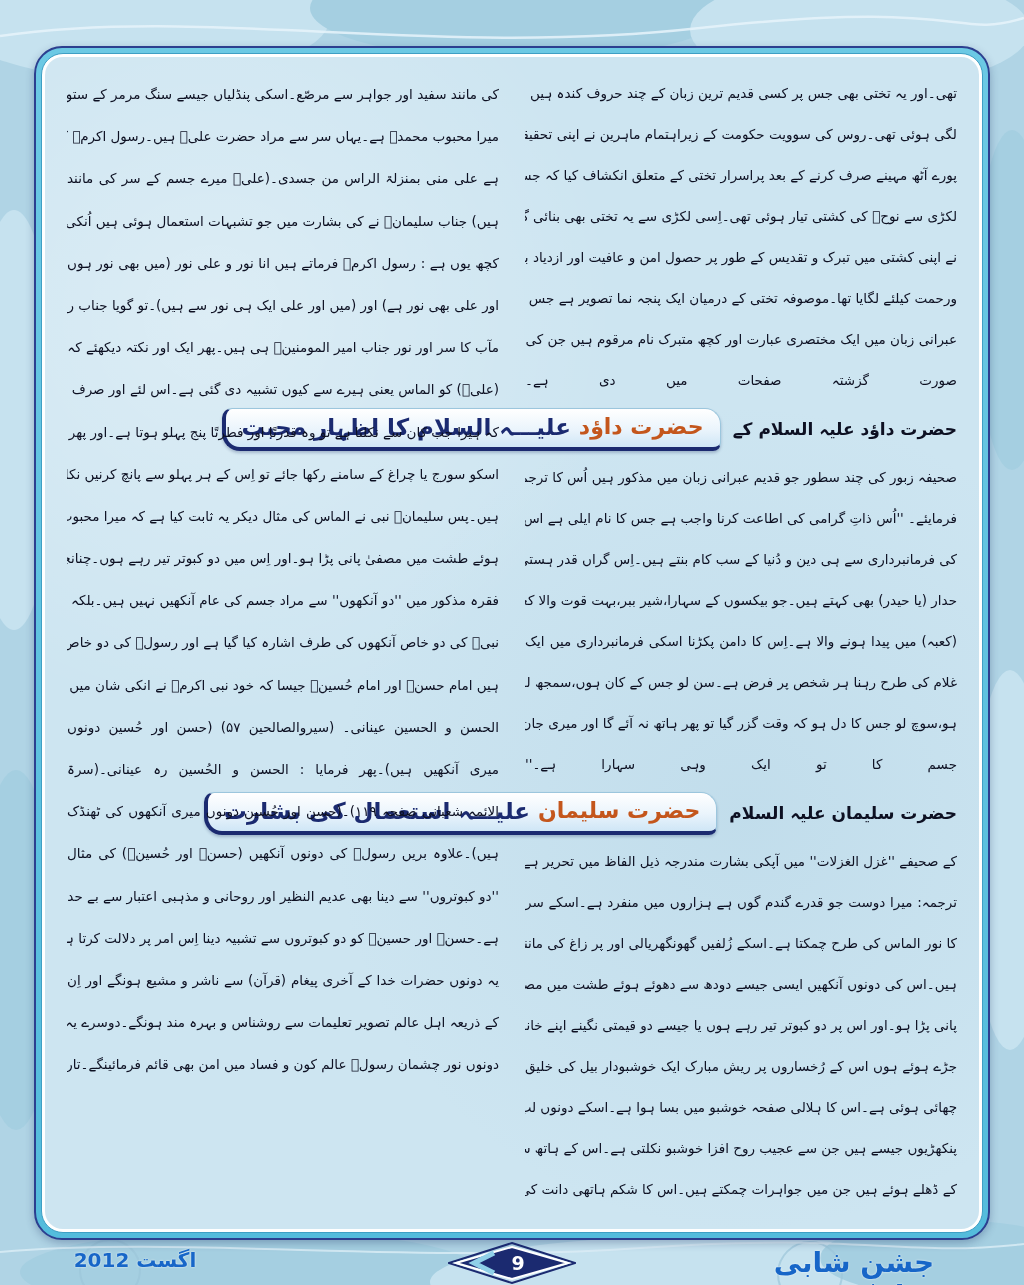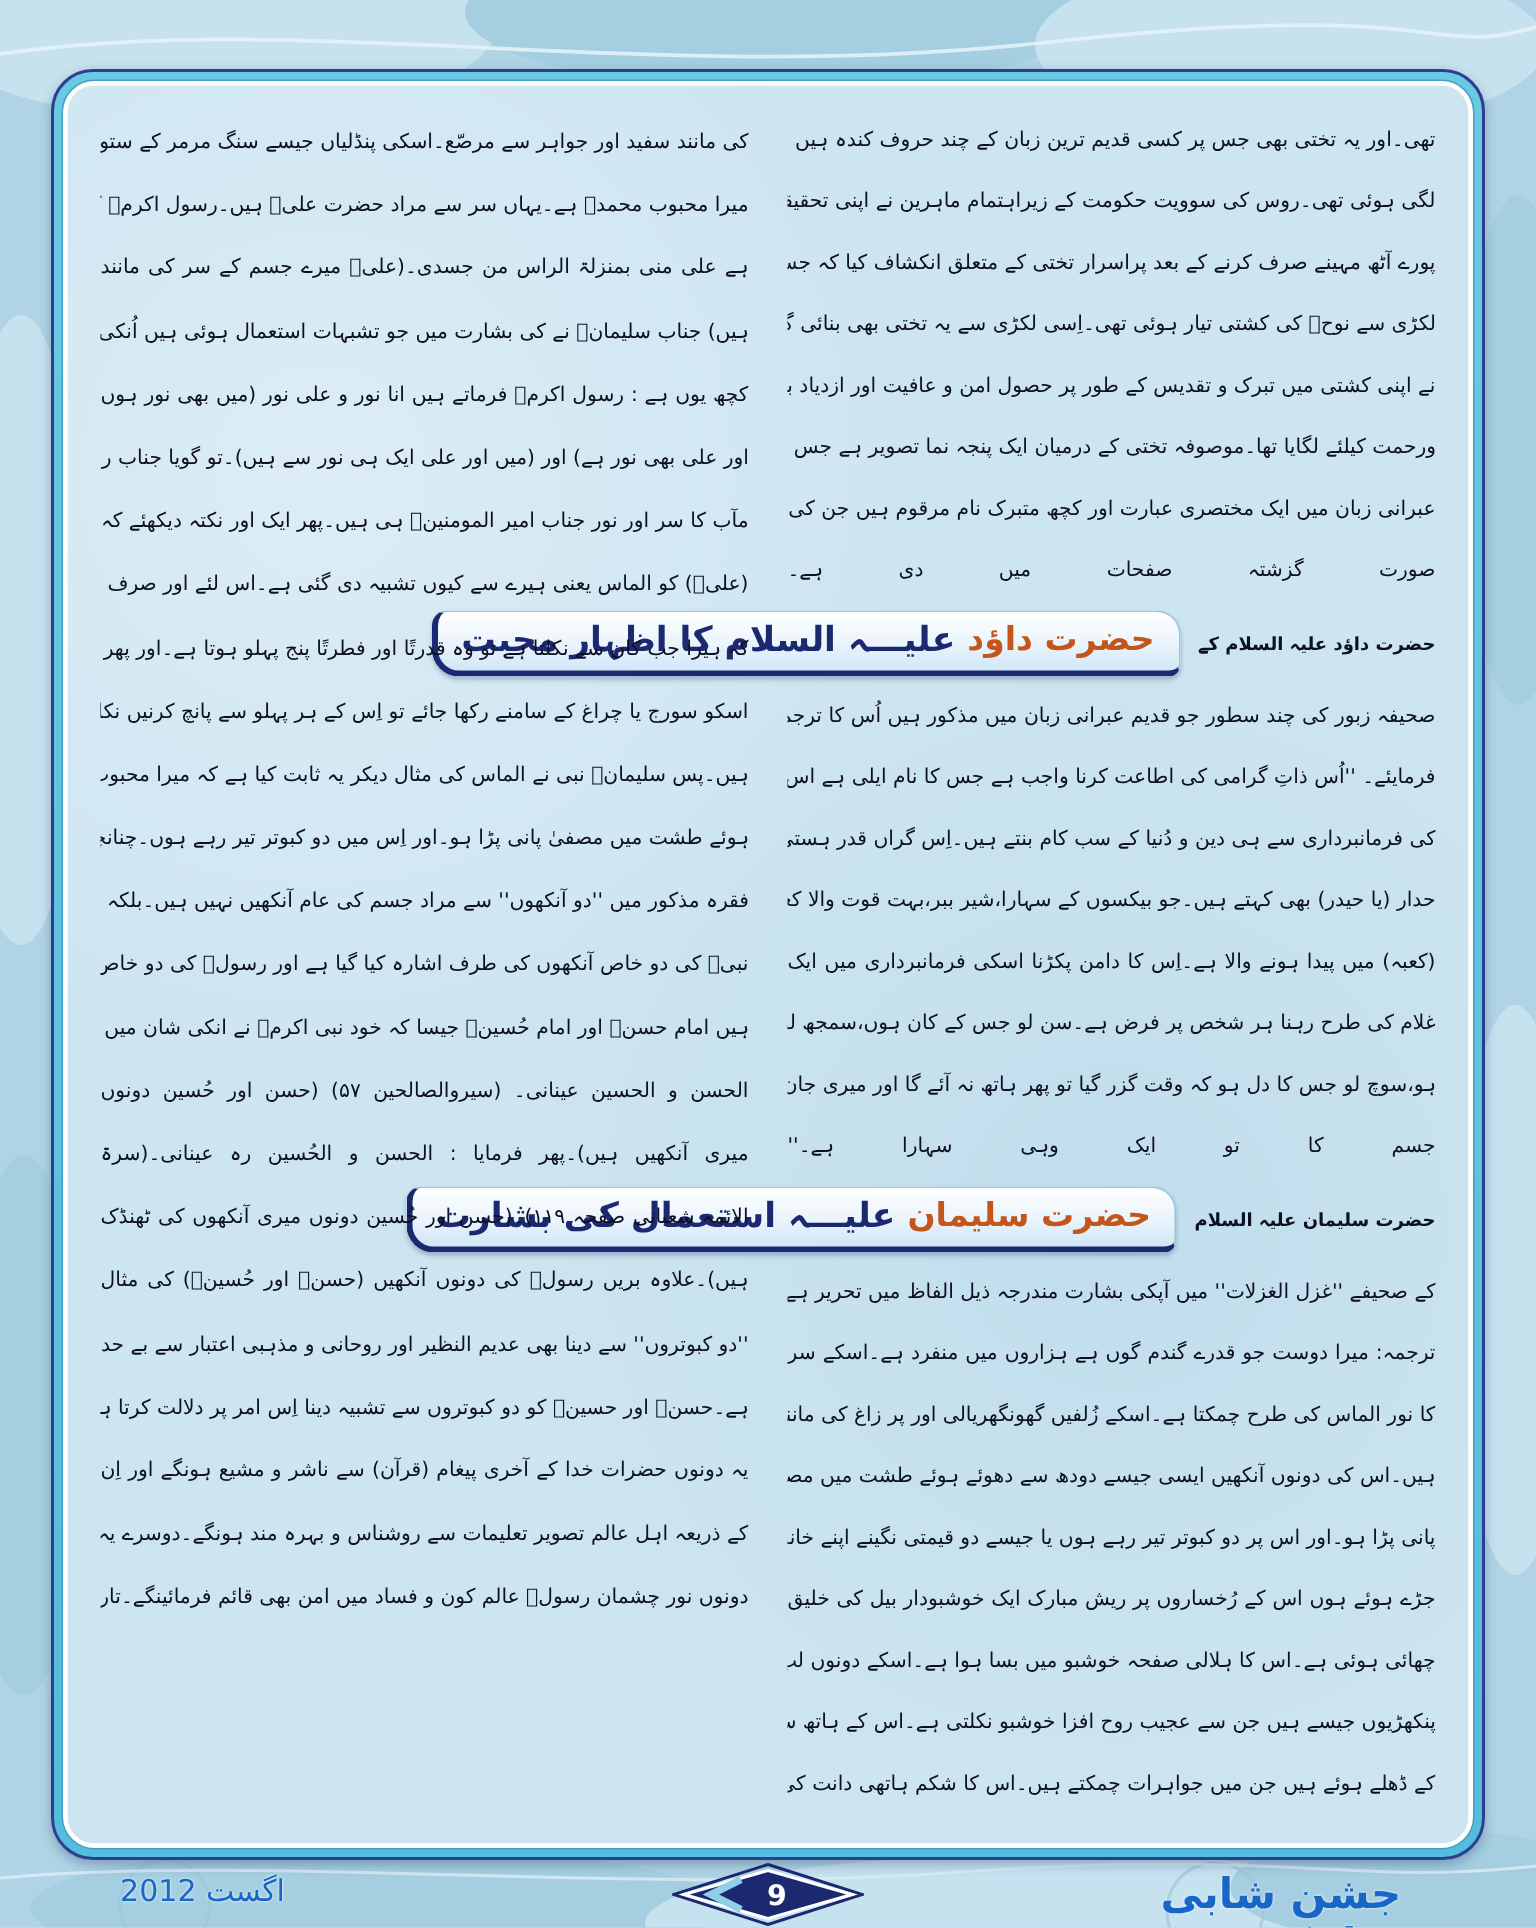--- a/index.html
+++ b/index.html
@@ -33,37 +33,37 @@
   
   .ln{
     font-size:13.5px;color:#0d1022;
     white-space:nowrap;overflow:hidden;
     text-align:justify;text-align-last:justify;
     height:41px;line-height:41px;
   }
   .col-left .ln{height:42.2px;line-height:42.2px;}
   
   .h-row{height:56px;display:flex;align-items:center;gap:12px;}
-  .h-lead{font-size:12px;font-weight:bold;color:#0d1022;white-space:nowrap;}
+  .h-lead{font-size:17px;font-weight:bold;color:#0d1022;white-space:nowrap;}
   .h-box{
     display:inline-flex;align-items:center;gap:8px;white-space:nowrap;
     background:linear-gradient(180deg,#ffffff 0%,#eaf4fc 55%,#cfe6f6 100%);
     border-left:4px solid #1b2a70;border-bottom:4px solid #1b2a70;
     border-top:1px solid #9cc6dd;border-right:1px solid #9cc6dd;
     border-radius:10px 16px 8px 18px;
     padding:5px 16px 7px 16px;
     box-shadow:0 2px 3px rgba(20,40,90,.25);
   }
   .h-accent{font-size:22px;font-weight:bold;color:#c4561c;}
   .h-rest{font-size:23px;font-weight:bold;color:#1b2a70;}
   
   .footer{position:absolute;left:0;top:1240px;width:1024px;height:45px;z-index:2;}
   .f-date{
     position:absolute;left:70px;top:8px;width:130px;
-    font-size:20px;font-weight:normal;color:#1766c8;text-align:center;
+    font-size:20px;font-weight:bold;color:#1766c8;text-align:center;
     text-shadow:0 0 2px rgba(255,255,255,.9);direction:rtl;
   }
   .f-edition{
     position:absolute;right:60px;top:6px;width:220px;
     font-size:28px;font-weight:bold;color:#1766c8;text-align:center;
     text-shadow:0 0 2px rgba(255,255,255,.9);direction:rtl;
   }
   .f-badge{position:absolute;left:448px;top:2px;}
 </style>
 </head>

